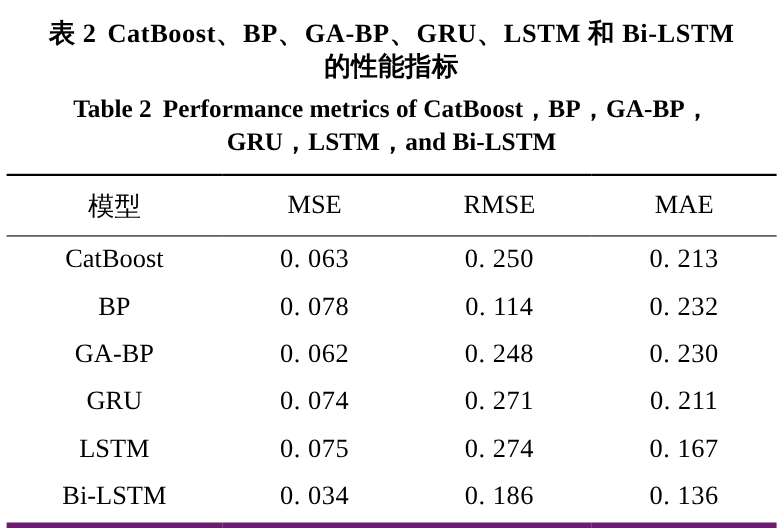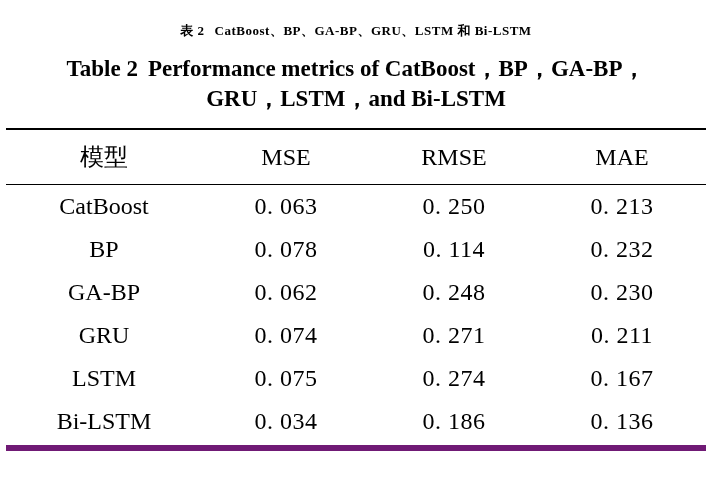--- a/index.html
+++ b/index.html
@@ -19,21 +19,21 @@
     width: 712px;
     height: 480px;
     box-sizing: border-box;
     padding: 10px 6px 0 6px;
   }
   .caption {
     text-align: center;
     font-weight: bold;
   }
   .caption-cn {
-    font-size: 13px;
+    font-size: 24px;
     line-height: 30px;
     letter-spacing: 0.5px;
     margin-top: 6px;
   }
   .caption-cn .label {
     margin-right: 10px;
   }
   .caption-en {
     font-size: 23px;
     line-height: 30px;
@@ -74,20 +74,21 @@
     letter-spacing: 0.5px;
   }
 </style>
 </head>
 <body>
 
 <div class="page">
 
   <div class="caption caption-cn">
     <span class="caption-line"><span class="label">表 2</span><span>CatBoost、BP、GA-BP、GRU、LSTM 和 Bi-LSTM</span></span>
+    <span class="caption-line">的性能指标</span>
   </div>
 
   <div class="caption caption-en">
     <span class="caption-line"><span class="label">Table 2</span><span>Performance metrics of CatBoost，BP，GA-BP，</span></span>
     <span class="caption-line">GRU，LSTM，and Bi-LSTM</span>
   </div>
 
   <table class="metrics">
     <thead>
       <tr>

